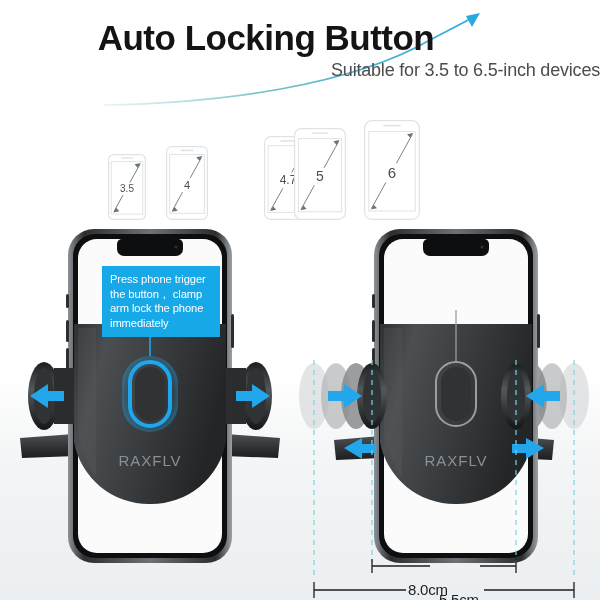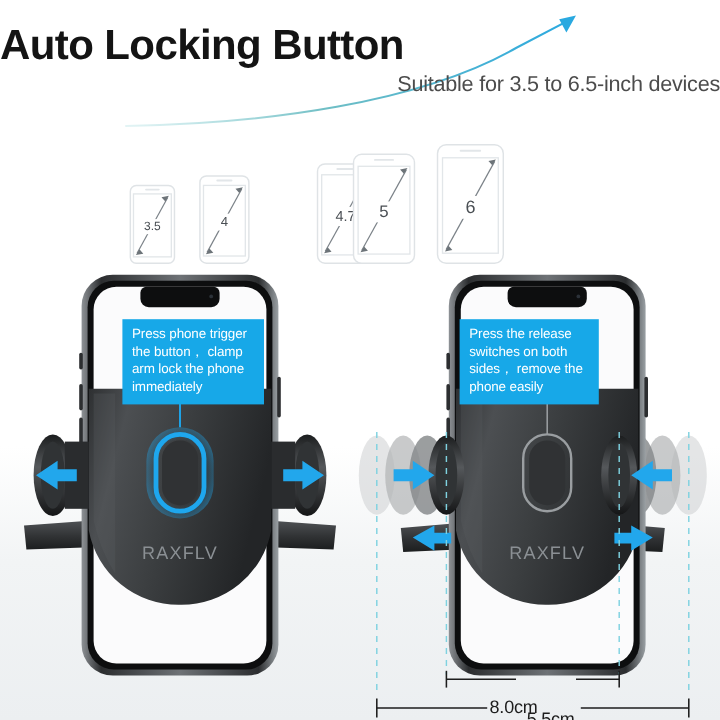--- a/index.html
+++ b/index.html
@@ -10,21 +10,21 @@
   }
   #stage {
     position: relative;
     width: 600px; height: 600px;
     background: linear-gradient(180deg, #ffffff 0%, #ffffff 62%, #f2f4f5 78%, #eceff1 100%);
   }
 
   
   .title {
     position: absolute; left: 0; top: 18px; width: 532px;
-    text-align: left;
+    text-align: center;
     font-size: 35px; font-weight: bold; color: #141414;
     letter-spacing: -0.5px;
   }
   .subtitle {
     position: absolute; left: 0; top: 60px; width: 600px;
     text-align: right;
     font-size: 18px; color: #4c4c4c;
     letter-spacing: -0.2px;
   }
 
@@ -328,21 +328,20 @@
   <svg style="position:absolute; left:0; top:330px; width:600px; height:250px;">
     <g stroke="#7fd2e0" stroke-width="1.2" stroke-dasharray="5 5" fill="none">
       <line x1="314" y1="30" x2="314" y2="248"></line>
       <line x1="372" y1="30" x2="372" y2="232"></line>
       <line x1="516" y1="30" x2="516" y2="232"></line>
       <line x1="574" y1="30" x2="574" y2="248"></line>
     </g>
   </svg>
 
   <div class="callout callout-left">Press phone trigger the button， clamp arm lock the phone immediately</div>
-  <div class="callout callout-right">Press the release switches on both sides， remove the phone easily</div>
 
   <div class="dims">
     <svg viewBox="0 0 310 52" width="310" height="52">
       <g stroke="#1d1d1d" stroke-width="1.3">
 
         <line x1="82" y1="18" x2="140" y2="18"></line>
         <line x1="190" y1="18" x2="226" y2="18"></line>
         <line x1="82" y1="11" x2="82" y2="25"></line>
         <line x1="226" y1="11" x2="226" y2="25"></line>
 

